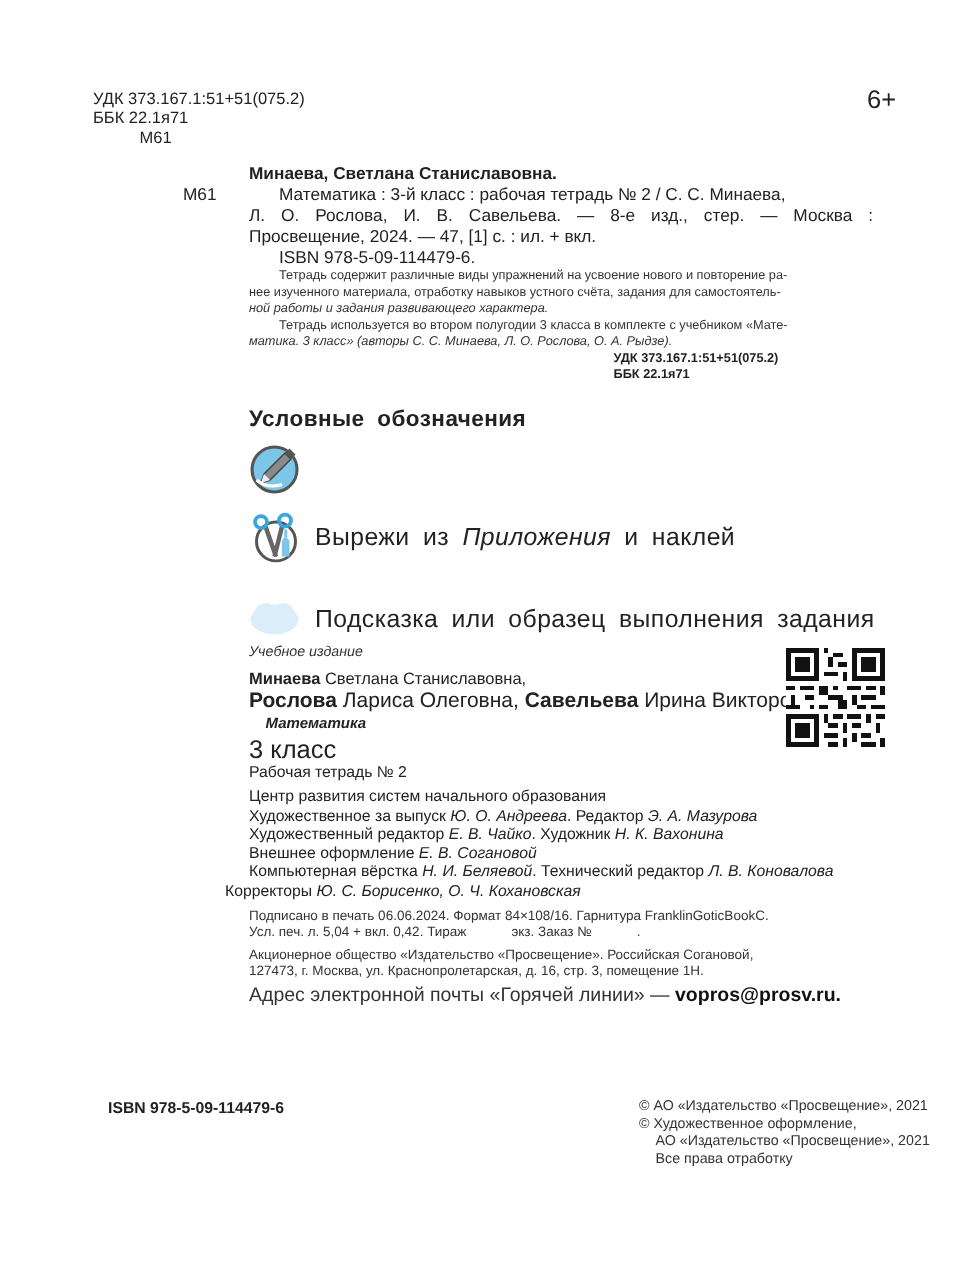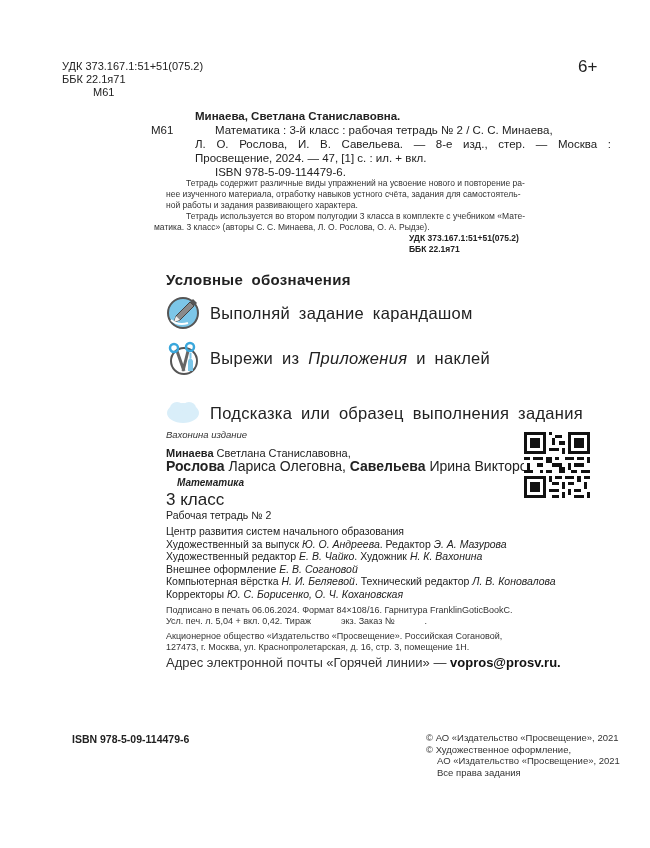--- a/index.html
+++ b/index.html
@@ -1,21 +1,21 @@
 <!DOCTYPE html>
 <html><head>
 <meta charset="utf-8">
 <style>
   html, body { margin:0; padding:0; background:#ffffff; }
   body { width:650px; height:848px; position:relative; overflow:hidden;
          font-family:"Liberation Sans", sans-serif; color:#222; }
   .abs { position:absolute; }
   .small { font-size:11px; line-height:13px; }
   .tiny { font-size:8.5px; line-height:11px; color:#333; }
-  .bib { font-size:11.5px; line-height:14px; text-align:justify;margin-left:29px; }
+  .bib { font-size:11.5px; line-height:14px; text-align:justify; }
   .legend-row { position:absolute; left:166px; display:flex; align-items:center; }
   .legend-text { font-size:16.5px; letter-spacing:0.3px; word-spacing:4px; color:#222; }
   .icon { width:34px; height:34px; margin-right:10px; display:inline-block; }
   .impr { font-size:10.5px; line-height:12.5px; color:#222; }
   .impr i { font-style:italic; }
   .b { font-weight:bold; }
   .qr { position:absolute; left:524px; top:432px; width:66px; height:66px; }
 </style>
 </head>
 <body>
@@ -26,39 +26,38 @@
 <div class="abs" style="left:578px; top:57px; font-size:17px;">6+</div>
 
 <div class="abs bib b" style="left:166px; top:109px;">Минаева, Светлана Станиславовна.</div>
 <div class="abs bib" style="left:122px; top:123px;">М61</div>
 <div class="abs bib" style="left:186px; top:123px; width:396px;">Математика : 3-й класс : рабочая тетрадь № 2 / С. С. Минаева,</div>
 <div class="abs bib" style="left:166px; top:137px; width:416px; text-align-last:justify;">Л. О. Рослова, И. В. Савельева. — 8-е изд., стер. — Москва :</div>
 <div class="abs bib" style="left:166px; top:151px;">Просвещение, 2024. — 47, [1] с. : ил. + вкл.</div>
 <div class="abs bib" style="left:186px; top:165px;">ISBN 978-5-09-114479-6.</div>
 <div class="abs tiny" style="left:186px; top:178px;">Тетрадь содержит различные виды упражнений на усвоение нового и повторение ра-</div>
 <div class="abs tiny" style="left:166px; top:189px;">нее изученного материала, отработку навыков устного счёта, задания для самостоятель-</div>
-<div class="abs tiny" style="left:166px; top:200px;">ной работы и задания развивающего характера.</div>
+<div class="abs tiny" style="left:166px; top:200px;font-style:italic;">ной работы и задания развивающего характера.</div>
 <div class="abs tiny" style="left:186px; top:211px;">Тетрадь используется во втором полугодии 3 класса в комплекте с учебником «Мате-</div>
-<div class="abs tiny" style="left:154px; top:222px;">матика. 3 класс» (авторы С. С. Минаева, Л. О. Рослова, О. А. Рыдзе).</div>
+<div class="abs tiny" style="left:166px; top:222px;font-style:italic;">матика. 3 класс» (авторы С. С. Минаева, Л. О. Рослова, О. А. Рыдзе).</div>
 <div class="abs tiny b" style="left:409px; top:233px; color:#222;">УДК 373.167.1:51+51(075.2)</div>
 <div class="abs tiny b" style="left:409px; top:244px; color:#222;">ББК 22.1я71</div>
 
 <div class="abs b" style="left:166px; top:271px; font-size:15px; letter-spacing:0.3px; word-spacing:4px;">Условные обозначения</div>
 
 <div class="legend-row" style="top:296px;">
   <span class="icon">
     <svg width="34" height="34" viewBox="0 0 34 34">
       <circle cx="17" cy="17" r="15" fill="#7cc6e8" stroke="#555" stroke-width="2"></circle>
       <path d="M8 26 L10 20 L24 6 L28 10 L14 24 Z" fill="#8a8a8a" stroke="#444" stroke-width="1"></path>
       <path d="M24 6 L27 3 L31 7 L28 10 Z" fill="#555"></path>
       <path d="M8 26 L10 20 L14 24 Z" fill="#eee"></path>
       <path d="M5 24 Q12 30 22 27" fill="none" stroke="#fff" stroke-width="2"></path>
     </svg>
   </span>
-  <span class="legend-text">Выполняй задание карандашом</span>
 </div>
 
 <div class="legend-row" style="top:341px;">
   <span class="icon">
     <svg width="34" height="34" viewBox="0 0 34 34">
       <circle cx="18" cy="20" r="13" fill="#fff" stroke="#555" stroke-width="2"></circle>
       <path d="M22 30 L22 20 Q24 14 27 20 L27 30 Z" fill="#7cc6e8"></path>
       <rect x="23.5" y="12" width="2" height="5" fill="#7cc6e8"></rect>
       <path d="M11 10 L18 30 M22 10 L17 30" stroke="#666" stroke-width="3"></path>
       <circle cx="8" cy="7" r="4" fill="none" stroke="#3aa7dc" stroke-width="2.5"></circle>
@@ -72,33 +71,33 @@
   <span class="icon">
     <svg width="34" height="34" viewBox="0 0 34 34">
       <ellipse cx="17" cy="17" rx="16" ry="10" fill="#d9eef9"></ellipse>
       <ellipse cx="11" cy="12" rx="7" ry="6" fill="#d9eef9"></ellipse>
       <ellipse cx="23" cy="12" rx="7" ry="6" fill="#d9eef9"></ellipse>
     </svg>
   </span>
   <span class="legend-text">Подсказка или образец выполнения задания</span>
 </div>
 
-<div class="abs" style="left:166px; top:429px; font-size:9.5px; font-style:italic; color:#333;">Вахонина издание</div>
+<div class="abs" style="left:166px; top:429px; font-size:9.5px; font-style:italic; color:#333;">Учебное издание</div>
 <div class="abs impr" style="left:166px; top:447px; font-size:11px;"><b>Минаева</b><span> Светлана Станиславовна,</span></div>
 <div class="abs impr" style="left:166px; top:460px; font-size:14px;"><b>Рослова</b><span> Лариса Олеговна, </span><b>Савельева</b><span> Ирина Викторовна</span></div>
 <div class="abs b" style="left:177px; top:477px; font-size:10px;font-style:italic;">Математика</div>
 <div class="abs impr" style="left:166px; top:494px; font-size:17px;">3 класс</div>
 <div class="abs impr" style="left:166px; top:509px;">Рабочая тетрадь № 2</div>
 
 <div class="abs impr" style="left:166px; top:525px;">Центр развития систем начального образования</div>
-<div class="abs impr" style="left:166px; top:537.5px;"><span>Художественный за выпуск </span><i>Ю. О. Андреева</i><span>. Редактор </span><i>Э. А. Мазурова</i></div>
+<div class="abs impr" style="left:166px; top:537.5px;"><span>Художественное за выпуск </span><i>Ю. О. Андреева</i><span>. Редактор </span><i>Э. А. Мазурова</i></div>
 <div class="abs impr" style="left:166px; top:550px;"><span>Художественный редактор </span><i>Е. В. Чайко</i><span>. Художник </span><i>Н. К. Вахонина</i></div>
 <div class="abs impr" style="left:166px; top:562.5px;"><span>Внешнее оформление </span><i>Е. В. Согановой</i></div>
 <div class="abs impr" style="left:166px; top:575px;"><span>Компьютерная вёрстка </span><i>Н. И. Беляевой</i><span>. Технический редактор </span><i>Л. В. Коновалова</i></div>
-<div class="abs impr" style="left:166px; top:587.5px;text-align:right;"><span>Корректоры </span><i>Ю. С. Борисенко, О. Ч. Кохановская</i></div>
+<div class="abs impr" style="left:150px; top:587.5px;text-align:right;"><span>Корректоры </span><i>Ю. С. Борисенко, О. Ч. Кохановская</i></div>
 
 <div class="abs" style="left:166px; top:605px; font-size:9px; line-height:11px; color:#333;">Подписано в печать 06.06.2024. Формат 84×108/16. Гарнитура FranklinGoticBookC.</div>
 <div class="abs" style="left:166px; top:616px; font-size:9px; line-height:11px; color:#333; white-space:pre;">Усл. печ. л. 5,04 + вкл. 0,42. Тираж            экз. Заказ №            .</div>
 <div class="abs" style="left:166px; top:631px; font-size:9px; line-height:11px; color:#333;">Акционерное общество «Издательство «Просвещение». Российская Согановой,</div>
 <div class="abs" style="left:166px; top:642px; font-size:9px; line-height:11px; color:#333;">127473, г. Москва, ул. Краснопролетарская, д. 16, стр. 3, помещение 1Н.</div>
 <div class="abs" style="left:166px; top:657px; font-size:13px; line-height:11px; color:#333;"><span>Адрес электронной почты «Горячей линии» — </span><b style="color:#111;">vopros@prosv.ru.</b></div>
 
 <div class="qr">
   <svg width="66" height="66" viewBox="0 0 21 21" shape-rendering="crispEdges">
     <rect width="21" height="21" fill="#fff"></rect>
@@ -154,14 +153,14 @@
         <rect x="20" y="19" width="1" height="2"></rect>
     </g>
   </svg>
 </div>
 
 <div class="abs b" style="left:72px; top:733px; font-size:10.5px;">ISBN 978-5-09-114479-6</div>
 <div class="abs" style="left:426px; top:732px; font-size:9.5px; line-height:11.5px; color:#333;">
   <div>© АО «Издательство «Просвещение», 2021</div>
   <div>© Художественное оформление,</div>
   <div style="padding-left:11px;">АО «Издательство «Просвещение», 2021</div>
-  <div style="padding-left:11px;">Все права задания</div>
+  <div style="padding-left:11px;">Все права отработку</div>
 </div>
 
 </body></html>

